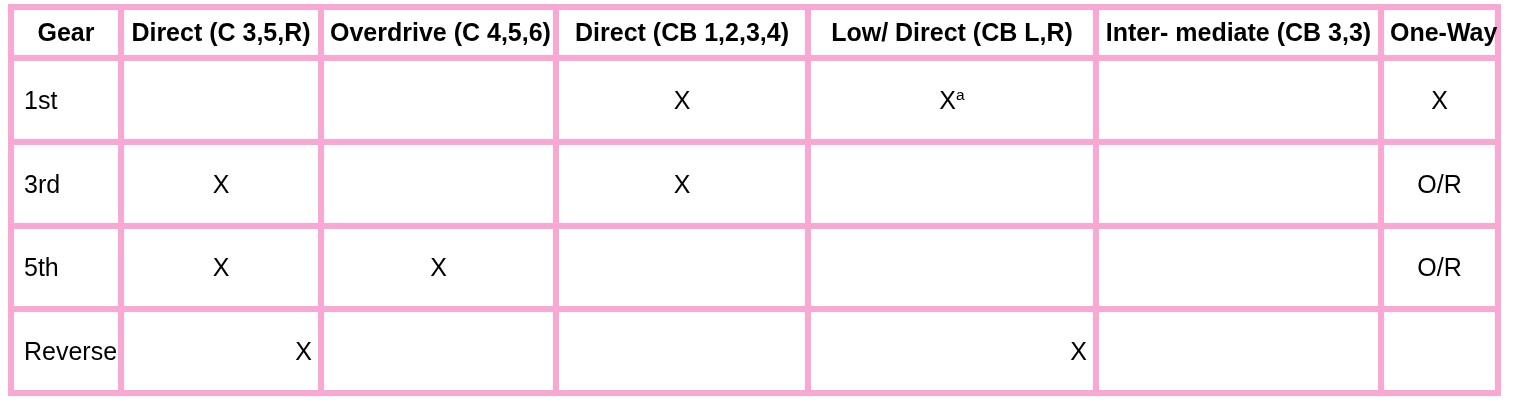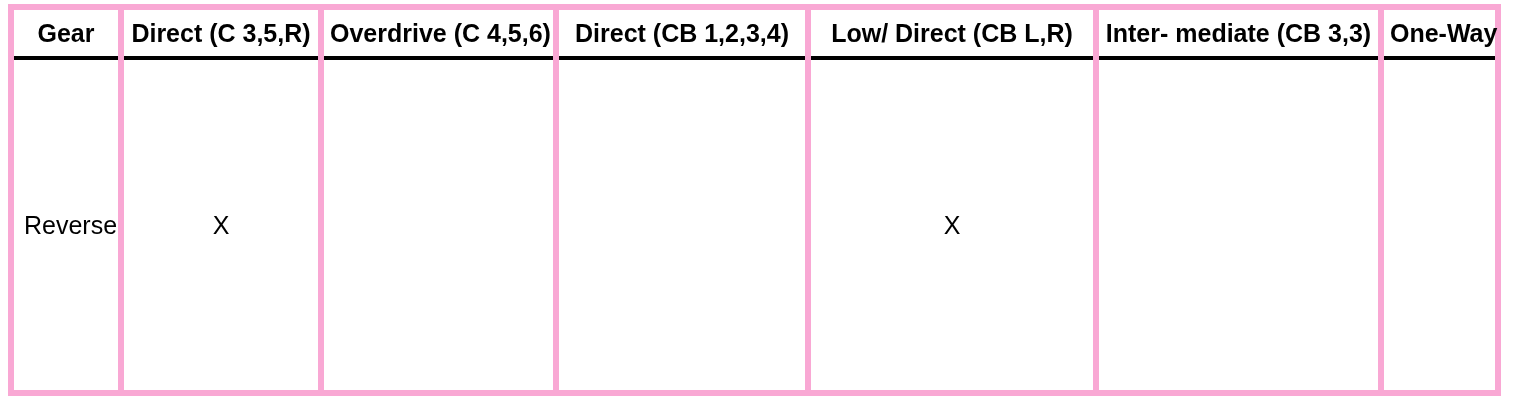--- a/index.html
+++ b/index.html
@@ -69,20 +69,21 @@
     padding-left: 10px;
   }
   table.gear-table thead th.gear-head {
     text-align: center;
     padding-left: 6px;
   }
 
   
   table.gear-table tbody tr.separator-above > td {
     border-top: 4px solid #000000;
+    text-align: right;
   }
 
   table.gear-table td.empty-cell {
     font-size: 0;
   }
 
   sup.footnote-marker {
     font-size: 0.62em;
     vertical-align: super;
     line-height: 0;
@@ -112,20 +113,47 @@
           <th class="gear-head">Gear</th>
           <th>Direct (C 3,5,R)</th>
           <th>Overdrive (C 4,5,6)</th>
           <th>Direct (CB 1,2,3,4)</th>
           <th>Low/ Direct (CB L,R)</th>
           <th>Inter- mediate (CB 3,3)</th>
           <th>One-Way</th>
         </tr>
     </thead>
     <tbody id="table-body">
+        <tr>
+          <td class="gear-label">1st</td>
+          <td class="empty-cell"></td>
+          <td class="empty-cell"></td>
+          <td><span class="cell-value">X</span></td>
+          <td><span class="cell-value">X</span><sup class="footnote-marker">a</sup></td>
+          <td class="empty-cell"></td>
+          <td><span class="cell-value">X</span></td>
+        </tr>
+        <tr>
+          <td class="gear-label">3rd</td>
+          <td><span class="cell-value">X</span></td>
+          <td class="empty-cell"></td>
+          <td><span class="cell-value">X</span></td>
+          <td class="empty-cell"></td>
+          <td class="empty-cell"></td>
+          <td><span class="cell-value">O/R</span></td>
+        </tr>
+        <tr>
+          <td class="gear-label">5th</td>
+          <td><span class="cell-value">X</span></td>
+          <td><span class="cell-value">X</span></td>
+          <td class="empty-cell"></td>
+          <td class="empty-cell"></td>
+          <td class="empty-cell"></td>
+          <td><span class="cell-value">O/R</span></td>
+        </tr>
         <tr class="separator-above">
           <td class="gear-label">Reverse</td>
           <td><span class="cell-value">X</span></td>
           <td class="empty-cell"></td>
           <td class="empty-cell"></td>
           <td><span class="cell-value">X</span></td>
           <td class="empty-cell"></td>
           <td class="empty-cell"></td>
         </tr>
       </tbody>

